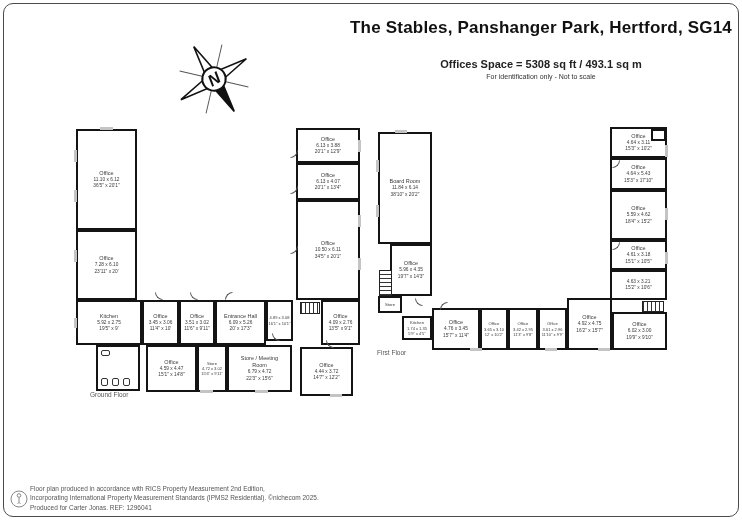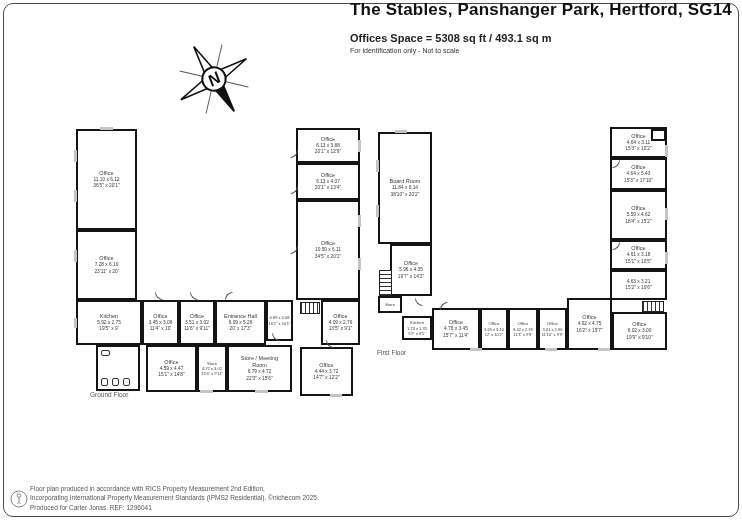--- a/index.html
+++ b/index.html
@@ -1,22 +1,22 @@
 <!DOCTYPE html>
 <html><head>
 <meta charset="utf-8">
 <style>
   html,body{margin:0;padding:0;}
   body{width:742px;height:520px;background:#ffffff;position:relative;overflow:hidden;
        font-family:"Liberation Sans",sans-serif;color:#222;}
   .frame{position:absolute;inset:3px;border:1px solid #4a4a4a;border-radius:10px;z-index:0;}
   
-  .hdr{position:absolute;top:0;right:10px;text-align:left;z-index:5;}
+  .hdr{position:absolute;top:18px;right:10px;text-align:center;z-index:5;}
   .hdr .title{font-size:17px;font-weight:bold;color:#111;letter-spacing:.2px;}
-  .hdr .sub{font-size:11px;font-weight:bold;color:#222;margin-top:12px;}
+  .hdr .sub{font-size:11px;font-weight:bold;color:#222;margin-top:20px;}
   .hdr .note{font-size:7px;color:#333;margin-top:3px;}
   
   .room{position:absolute;box-sizing:border-box;border:2px solid #141414;background:#fff;
         display:flex;align-items:center;justify-content:center;text-align:center;z-index:2;}
   .lbl{line-height:1.3;max-width:95%;}
   .nm{display:block;font-size:5.5px;color:#3a3a3a;}
   .dim{display:block;font-size:4.8px;color:#3a3a3a;white-space:nowrap;}
   .tiny .nm{font-size:4.2px;} .tiny .dim{font-size:4px;}
   .wrapname .nm{white-space:normal;max-width:42px;margin:0 auto;}
   .floor-label{position:absolute;font-size:6.5px;color:#555;z-index:5;}

